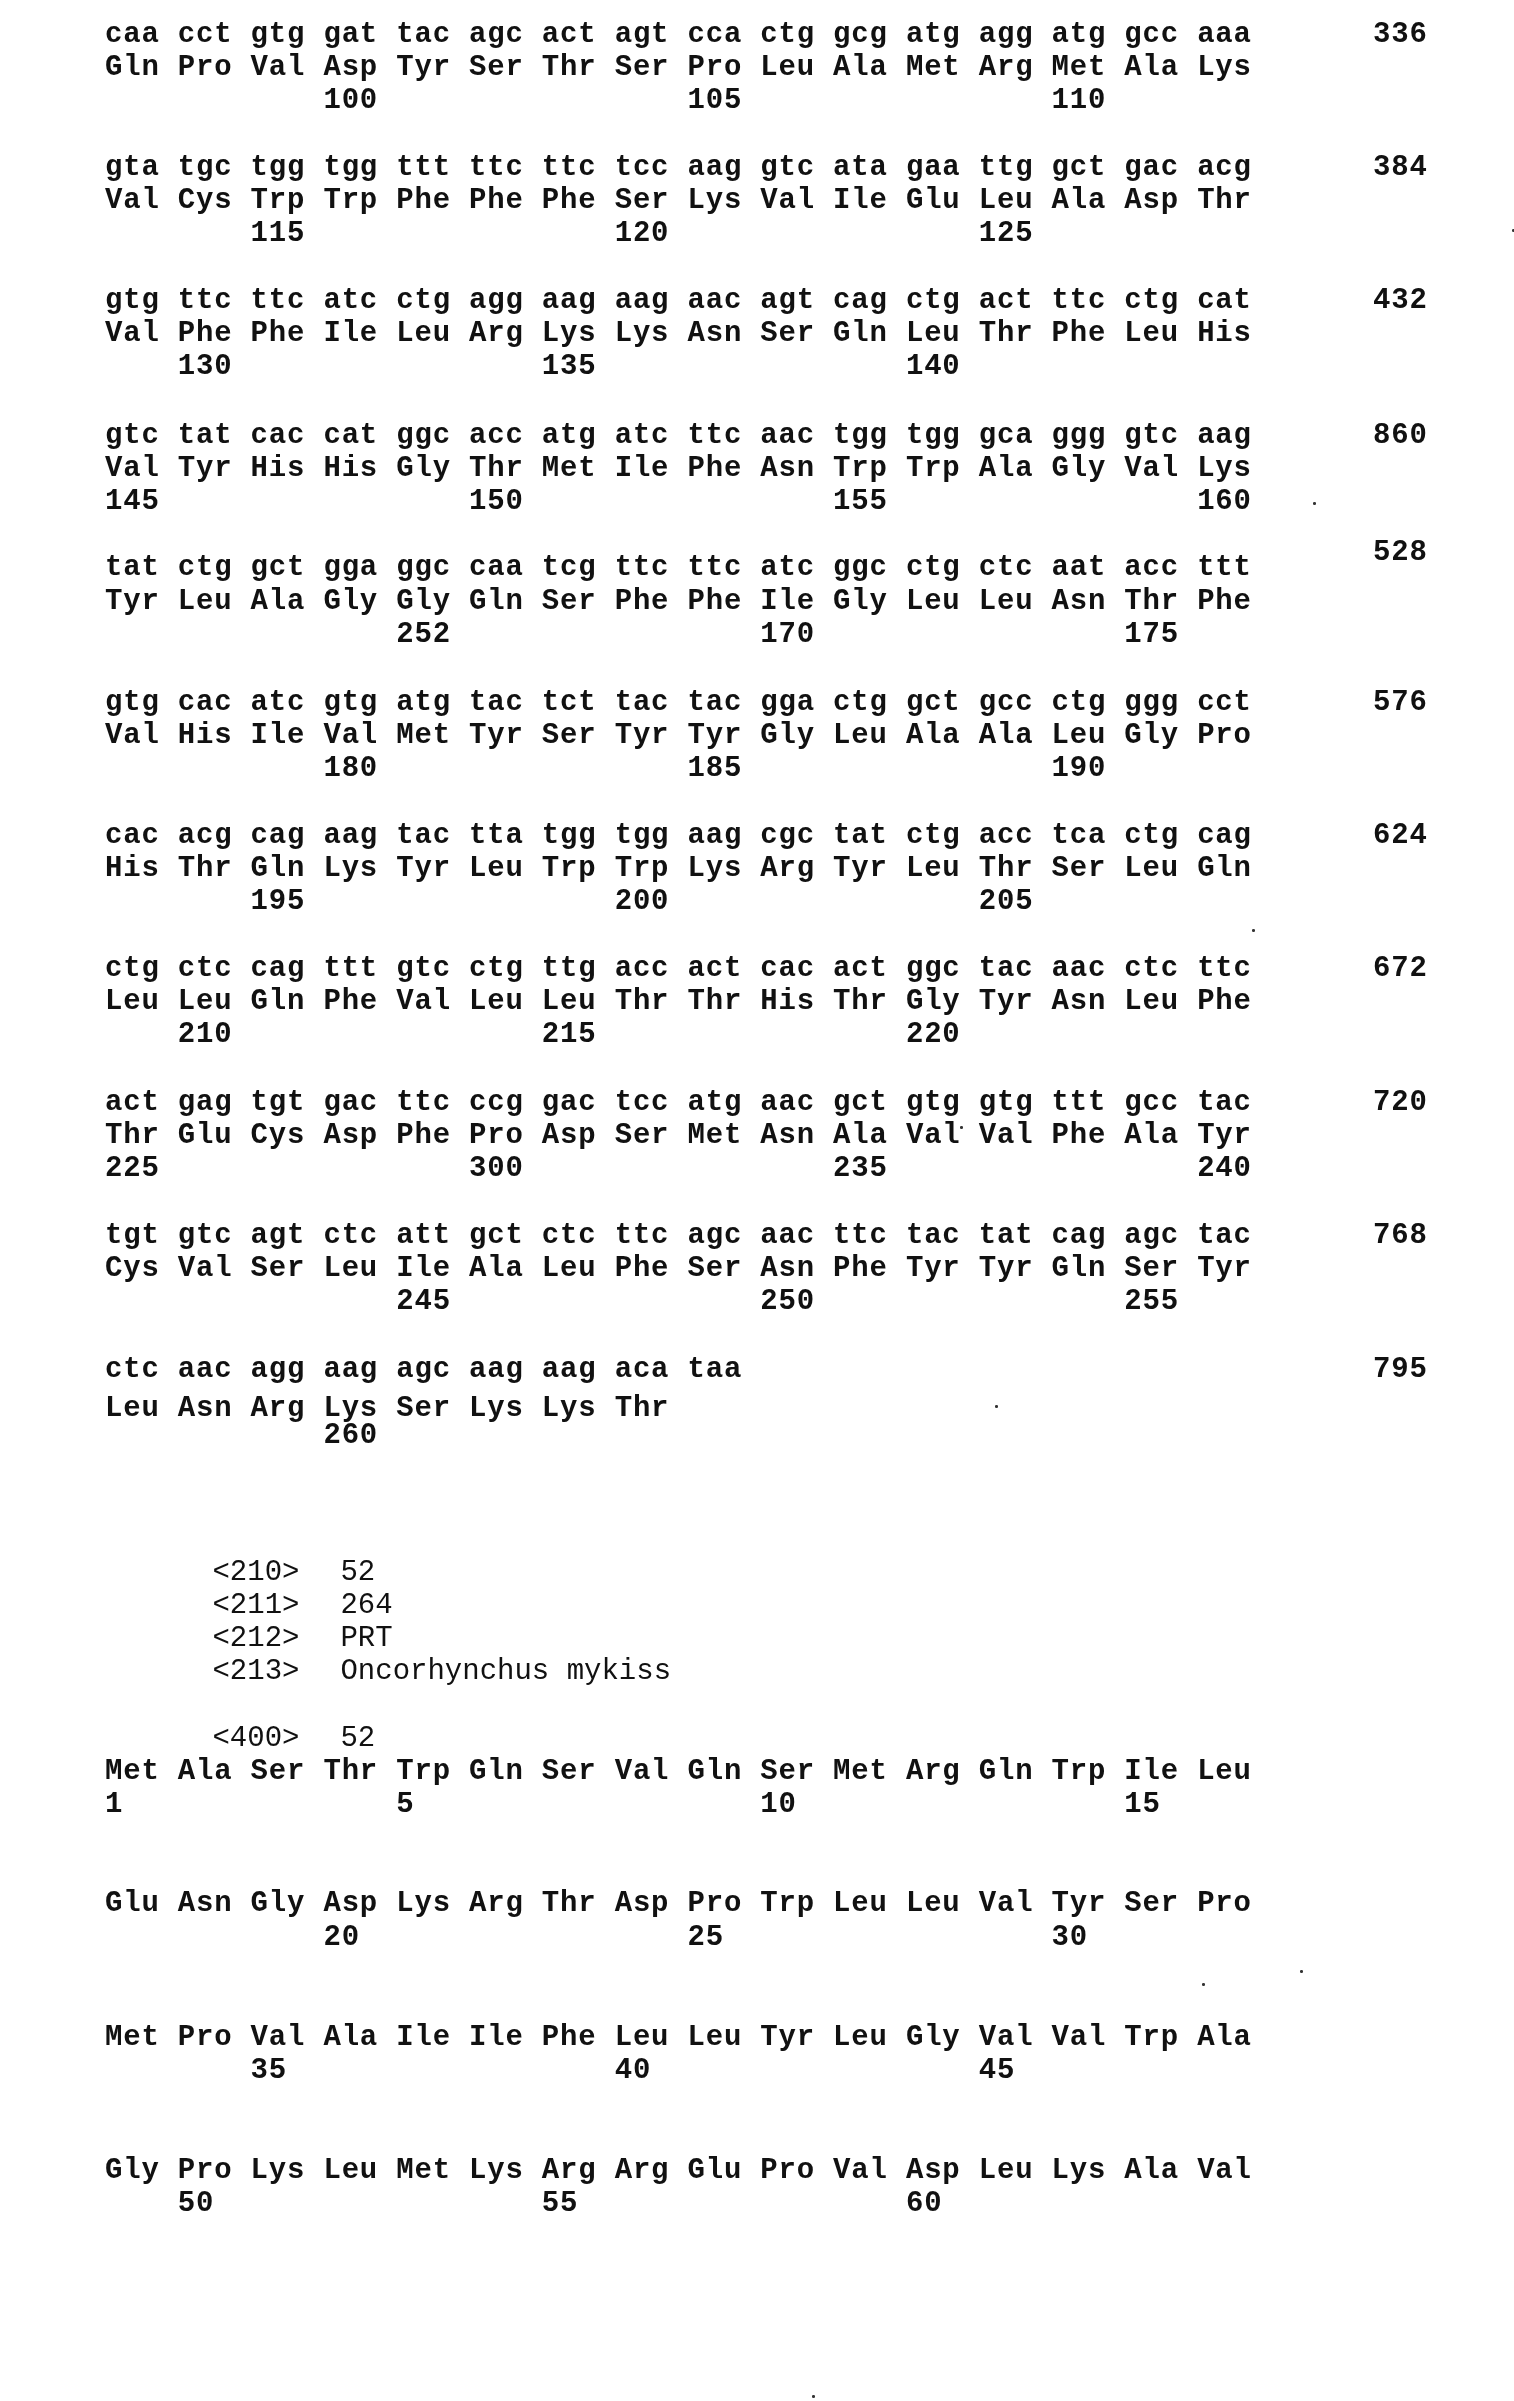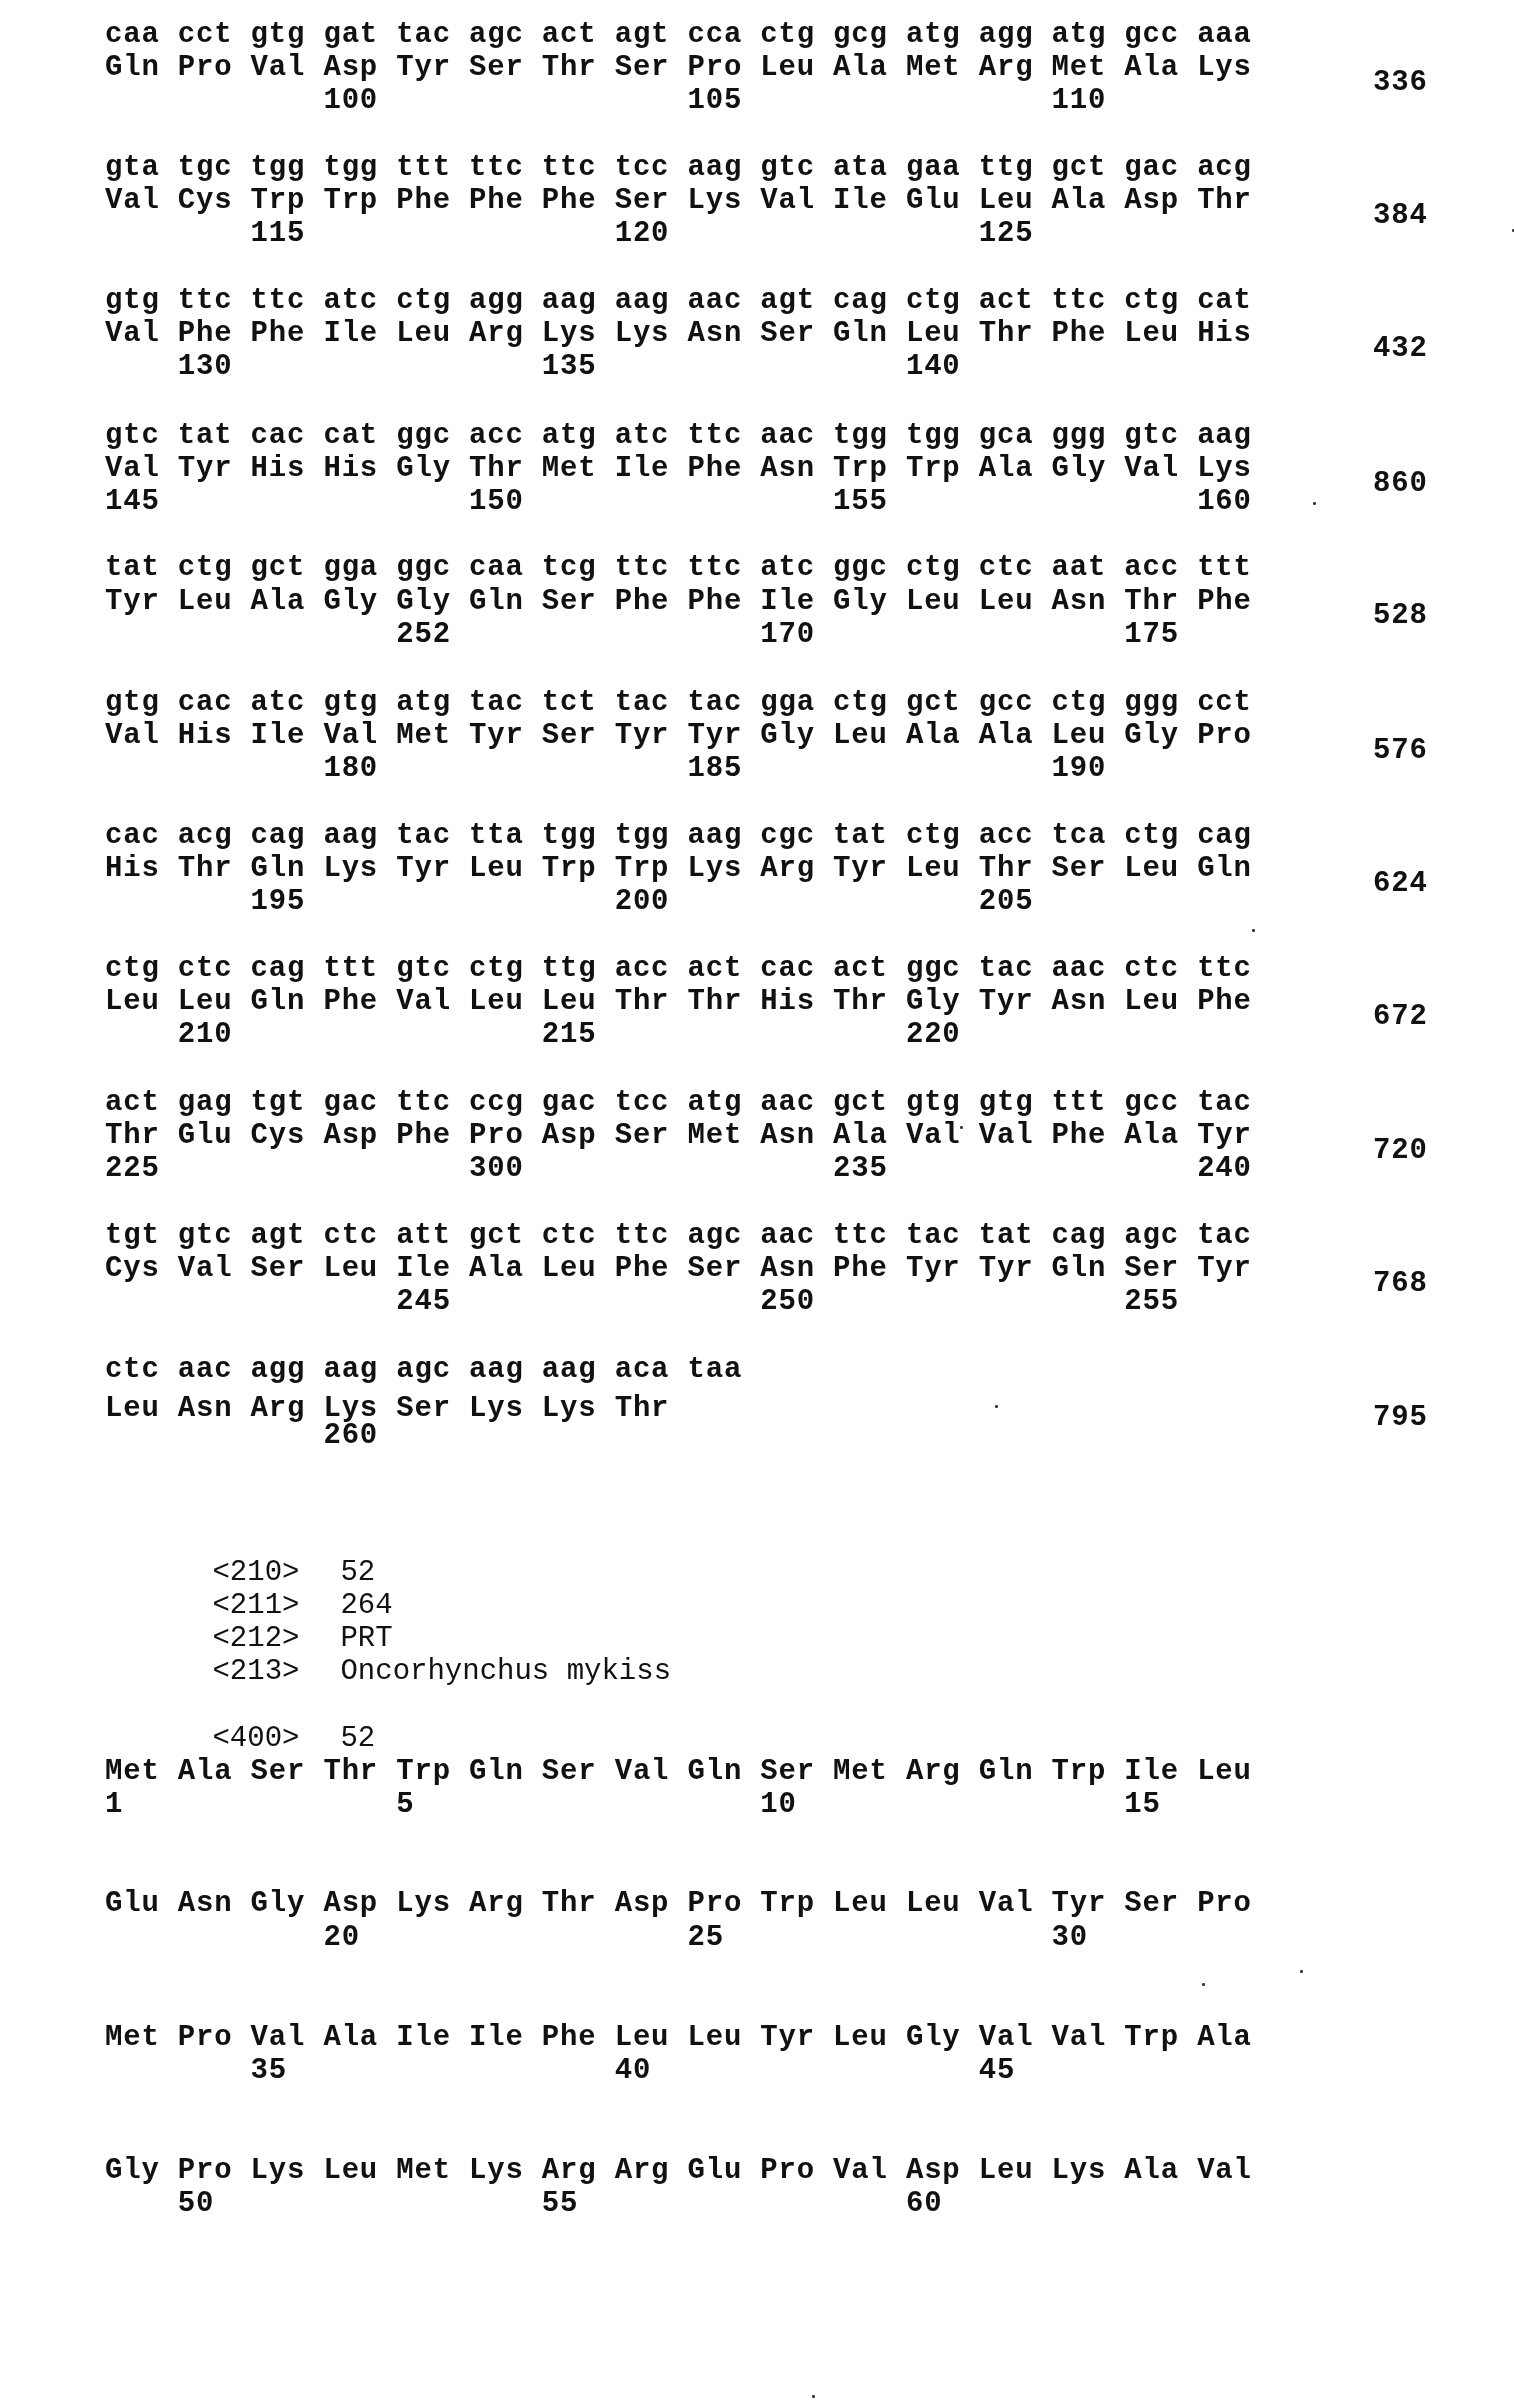--- a/index.html
+++ b/index.html
@@ -10,21 +10,20 @@
   }
   .page { position: absolute; left: 0; top: 0; width: 1515px; height: 2401px; }
   .line {
     position: absolute; left: 105px; white-space: pre; line-height: 33px; height: 33px;
     letter-spacing: 0.8px;
     text-align: right;
   }
   .num-right {
     position: absolute; left: 1373px; white-space: pre; line-height: 33px; height: 33px;
     letter-spacing: 0.8px;
-    margin-top: 48px;
   }
   .meta-line { position: absolute; left: 108px; white-space: pre; line-height: 33px; font-weight: normal; }
   .meta-tag { display: inline-block; width: 128px; }
   .speck { position: absolute; width: 2.6px; height: 2.6px; background: #333; border-radius: 50%; }
 </style>
 </head>
 <body>
 
 <div class="page">
 
@@ -51,21 +50,21 @@
 
   <div>
     <div class="line" style="top:419px">gtc tat cac cat ggc acc atg atc ttc aac tgg tgg gca ggg gtc aag</div>
     <div class="num-right" style="top:419px">860</div>
     <div class="line" style="top:452px">Val Tyr His His Gly Thr Met Ile Phe Asn Trp Trp Ala Gly Val Lys</div>
     <div class="line" style="top:485px">145                 150                 155                 160</div>
   </div>
 
   <div>
     <div class="line" style="top:551px">tat ctg gct gga ggc caa tcg ttc ttc atc ggc ctg ctc aat acc ttt</div>
-    <div class="num-right" style="top:551px">528</div>
+    <div class="num-right" style="top:536px">528</div>
     <div class="line" style="top:585px">Tyr Leu Ala Gly Gly Gln Ser Phe Phe Ile Gly Leu Leu Asn Thr Phe</div>
     <div class="line" style="top:618px">                252                 170                 175</div>
   </div>
 
   <div>
     <div class="line" style="top:686px">gtg cac atc gtg atg tac tct tac tac gga ctg gct gcc ctg ggg cct</div>
     <div class="num-right" style="top:686px">576</div>
     <div class="line" style="top:719px">Val His Ile Val Met Tyr Ser Tyr Tyr Gly Leu Ala Ala Leu Gly Pro</div>
     <div class="line" style="top:752px">            180                 185                 190</div>
   </div>

